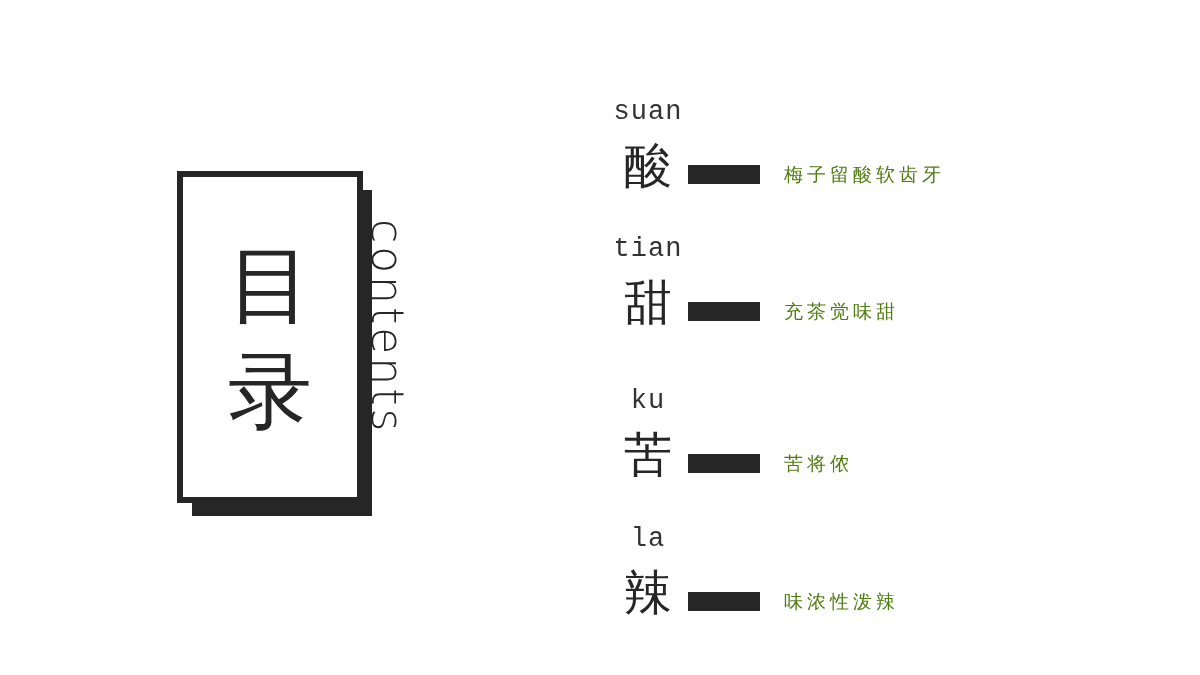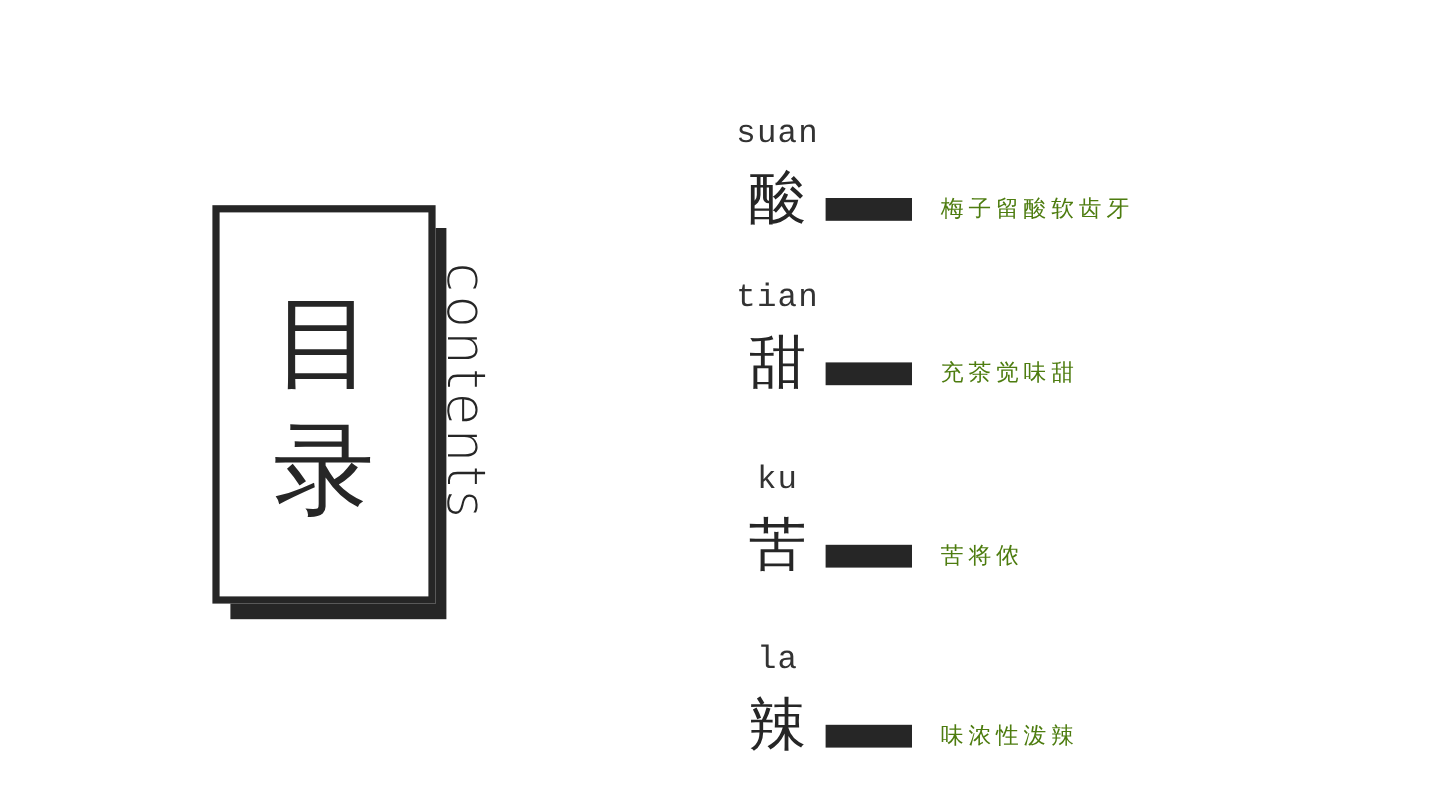--- a/index.html
+++ b/index.html
@@ -71,18 +71,18 @@
   <div class="desc">充茶觉味甜</div>
 </div>
 
 <div class="item" style="top:386px">
   <div class="pinyin">ku</div>
   <div class="hanzi">苦</div>
   <div class="bar"></div>
   <div class="desc">苦将侬</div>
 </div>
 
-<div class="item" style="top:536px">
+<div class="item" style="top:524px">
   <div class="pinyin">la</div>
   <div class="hanzi">辣</div>
   <div class="bar"></div>
   <div class="desc">味浓性泼辣</div>
 </div>
 
 </body></html>

